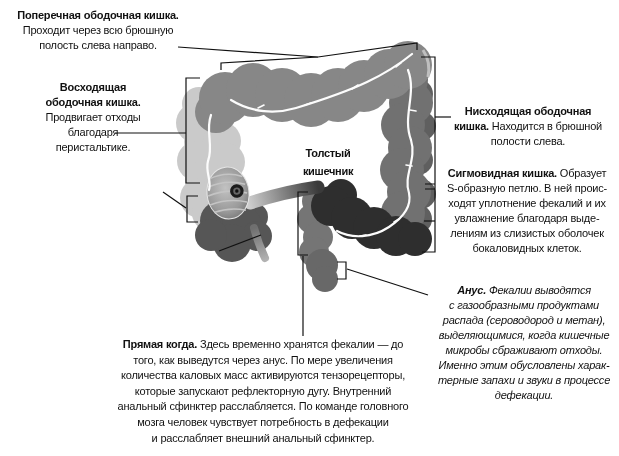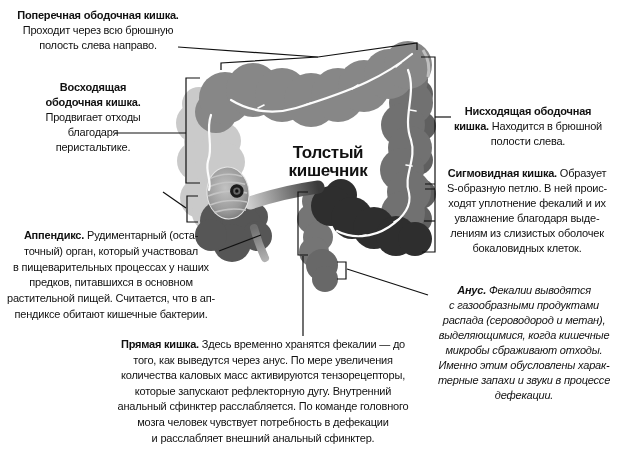--- a/index.html
+++ b/index.html
@@ -3,21 +3,21 @@
 <meta charset="utf-8">
 <style>
   html,body{margin:0;padding:0;background:#fff;}
   #stage{position:relative;width:619px;height:456px;background:#fff;overflow:hidden;
          font-family:"Liberation Sans",sans-serif;color:#111;}
   #art{position:absolute;left:0;top:0;}
   .label{position:absolute;font-size:11px;line-height:15px;letter-spacing:-0.2px;
          text-align:center;white-space:pre-line;color:#111;}
   .label .term{font-weight:700;}
   .fig-title{position:absolute;left:268px;top:144px;width:120px;text-align:center;
-         font-size:17px;line-height:18px;font-weight:700;white-space:pre-line;letter-spacing:-0.3px;}
+         font-size:11px;line-height:18px;font-weight:700;white-space:pre-line;letter-spacing:-0.3px;}
   .lbl-transverse{left:6px;top:8px;width:184px;}
   .lbl-ascending{left:14px;top:80px;width:158px;}
   .lbl-cecum{left:4px;top:167px;width:172px;}
   .lbl-appendix{left:0px;top:228px;width:222px;line-height:15.8px;}
   .lbl-rectum{left:102px;top:337px;width:322px;line-height:15.6px;}
   .lbl-descending{left:440px;top:104px;width:176px;}
   .lbl-sigmoid{left:437px;top:166px;width:180px;}
   .lbl-anus{left:430px;top:283px;width:188px;font-style:italic;}
 </style>
 </head>
@@ -176,28 +176,22 @@
 Проходит через всю брюшную
 полость слева направо.</span></div>
 
   <div class="label lbl-ascending"><span class="term">Восходящая
 ободочная кишка.</span><span>
 Продвигает отходы
 благодаря
 перистальтике.</span></div>
 
 
-  <div class="label lbl-appendix"><span class="term">Аппендикс.</span><span> Рудиментарный (оста-
-точный) орган, который участвовал
-в пищеварительных процессах у наших
-предков, питавшихся в основном
-растительной пищей. Считается, что в ап-
-пендиксе обитают кишечные бактерии.</span></div>
-
-  <div class="label lbl-rectum"><span class="term">Прямая кишка.</span><span> Здесь временно хранятся фекалии — до
+
+  <div class="label lbl-rectum"><span class="term">Прямая когда.</span><span> Здесь временно хранятся фекалии — до
 того, как выведутся через анус. По мере увеличения
 количества каловых масс активируются тензорецепторы,
 которые запускают рефлекторную дугу. Внутренний
 анальный сфинктер расслабляется. По команде головного
 мозга человек чувствует потребность в дефекации
 и расслабляет внешний анальный сфинктер.</span></div>
 
   <div class="label lbl-descending"><span class="term">Нисходящая ободочная
 кишка.</span><span> Находится в брюшной
 полости слева.</span></div>

